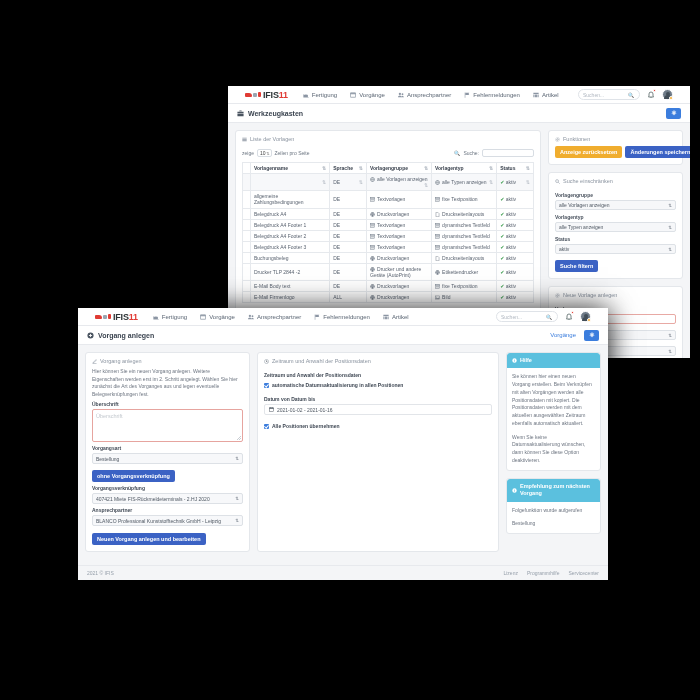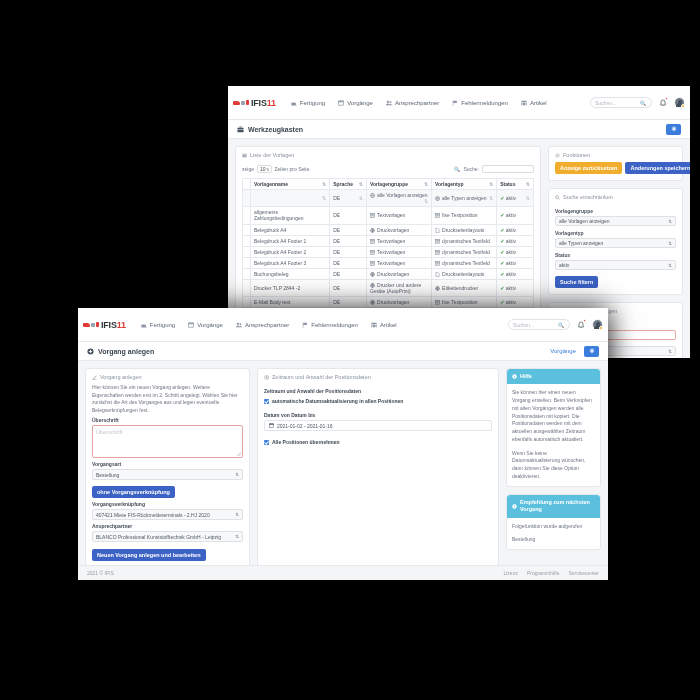--- a/index.html
+++ b/index.html
@@ -21,22 +21,22 @@
   }
   .win-back { left:228px; top:86px; width:462px; height:272px; z-index:1; }
   .win-front{ left:78px; top:308px; width:530px; height:272px; z-index:2;
               box-shadow:0 -2px 26px rgba(0,0,0,.6), 0 10px 26px rgba(0,0,0,.55); }
 
   
   .navbar {
     background:#ffffff;
     border-bottom:1px solid #e7e9ed;
     display:flex; align-items:center;
-    padding:0 5px;
-    height:34px;
+    padding:0 17px;
+    height:18px;
   }
   .logo { display:flex; align-items:center; gap:2px; margin-right:14px; }
   .logo .mark { display:flex; align-items:center; gap:1px; }
   .logo .m1 { width:7px; height:4px; background:#e03b34; border-radius:1px 3px 1px 1px; }
   .logo .m2 { width:4px; height:4px; background:#9aa4b0; border-radius:1px; }
   .logo .m3 { width:3px; height:5px; background:#e03b34; border-radius:1px; }
   .logo .txt { font-size:9px; font-weight:bold; letter-spacing:-.2px; color:#2d3436; }
   .logo .txt b { color:#e03b34; }
 
   .nav-items { display:flex; align-items:center; gap:11px; flex:1; }

